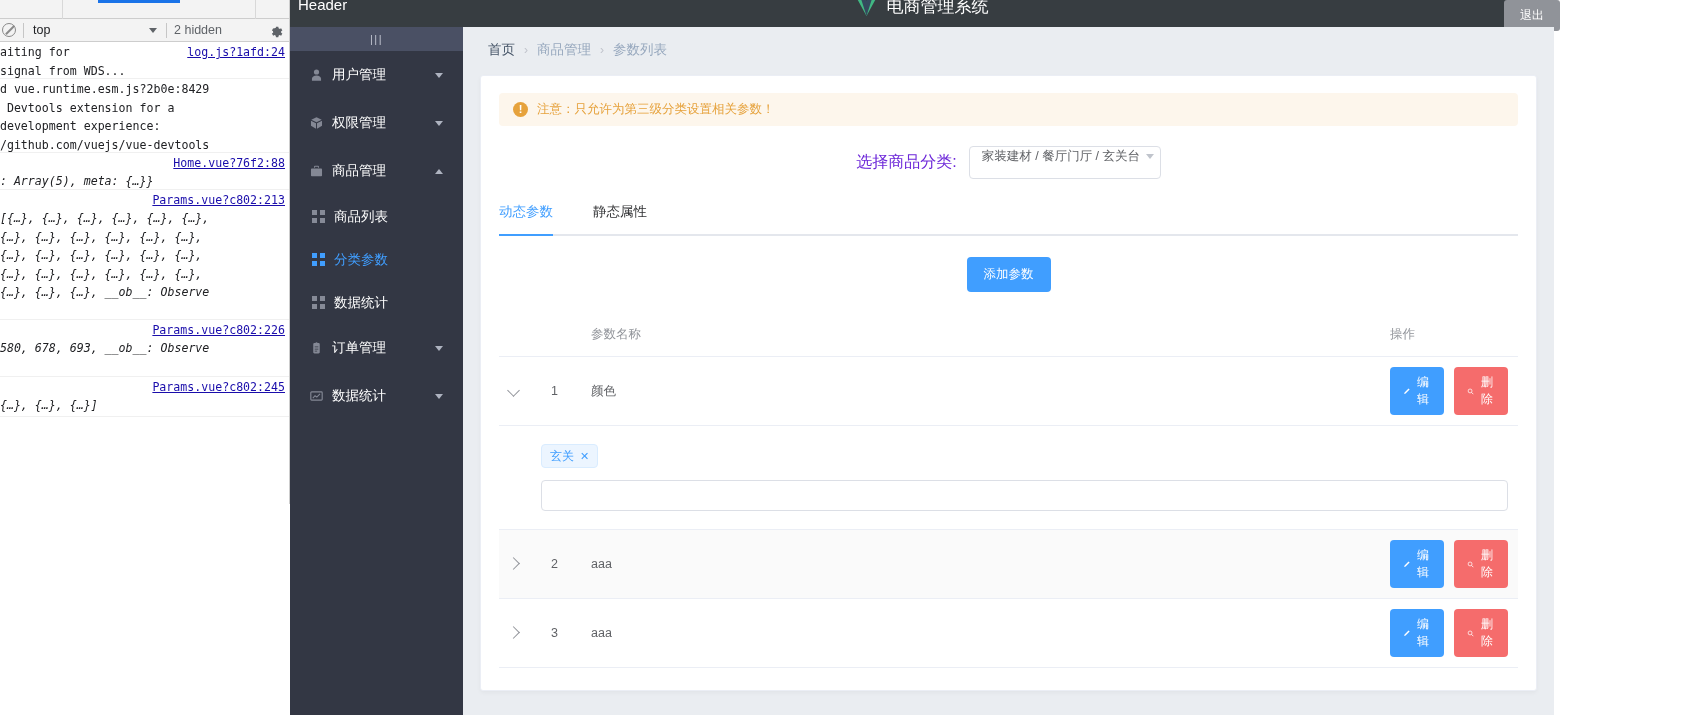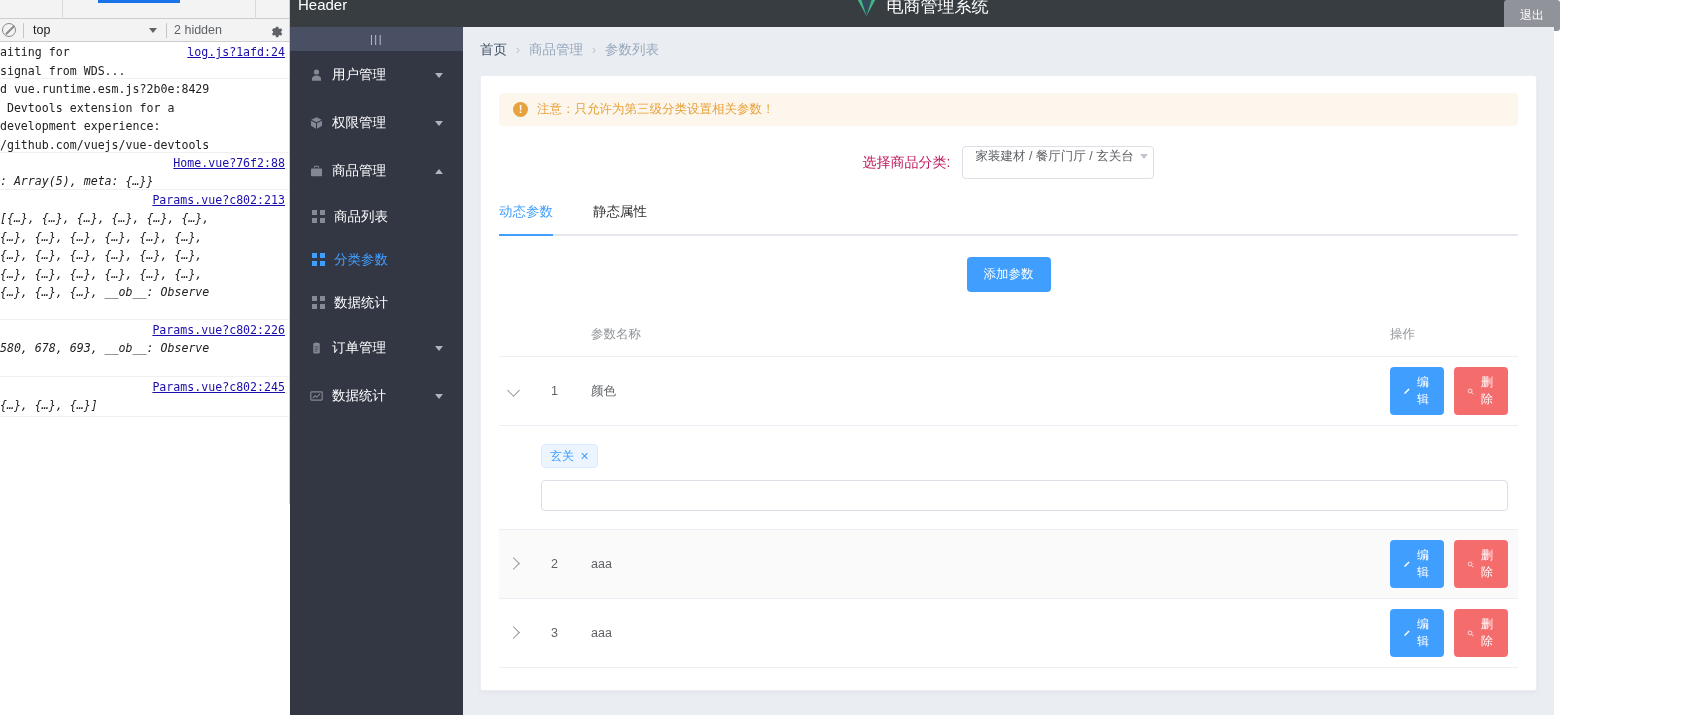--- a/index.html
+++ b/index.html
@@ -165,21 +165,21 @@
   .grid-icon i:nth-child(3){left:0;top:8px}
   .grid-icon i:nth-child(4){left:8px;top:8px}
   .sub-item.active .grid-icon i { background: #409eff; }
 
   
   .main {
     flex: 1; background: #eaedf1; position: relative; overflow: hidden;
   }
   .breadcrumb {
     display: flex; align-items: center; gap: 9px;
-    padding: 14px 0 0 17px; font-size: 13.5px;
+    padding: 14px 0 0 25px; font-size: 13.5px;
   }
   .bc-first { color: #475669; }
   .bc-item { color: #97a8be; }
   .bc-sep { color: #c0c4cc; font-size: 12px; }
 
   .card {
     margin: 16px 17px 0 17px;
     background: #ffffff;
     border: 1px solid #ebeef5;
     border-radius: 3px;
@@ -199,21 +199,21 @@
     background: #e6a23c; color: #fff;
     display: flex; align-items: center; justify-content: center;
     font-size: 11px; font-weight: bold; line-height: 1; flex: 0 0 auto;
   }
 
   .cascader-row {
     display: flex; align-items: center; justify-content: center;
     margin-top: 20px;
     gap: 12px;
   }
-  .cascader-label { font-size: 14px; color: #be185d; }
+  .cascader-label { font-size: 16px; color: #6d28d9; }
   .cascader {
     width: 192px; height: 33px;
     border: 1px solid #dcdfe6; border-radius: 4px;
     display: flex; align-items: center; justify-content: space-between;
     padding: 0 10px 12px 12px;
     font-size: 12.5px; color: #606266;
     cursor: pointer; background: #fff;
     white-space: nowrap; overflow: hidden;
   }
   .cascader .arrow-d {

